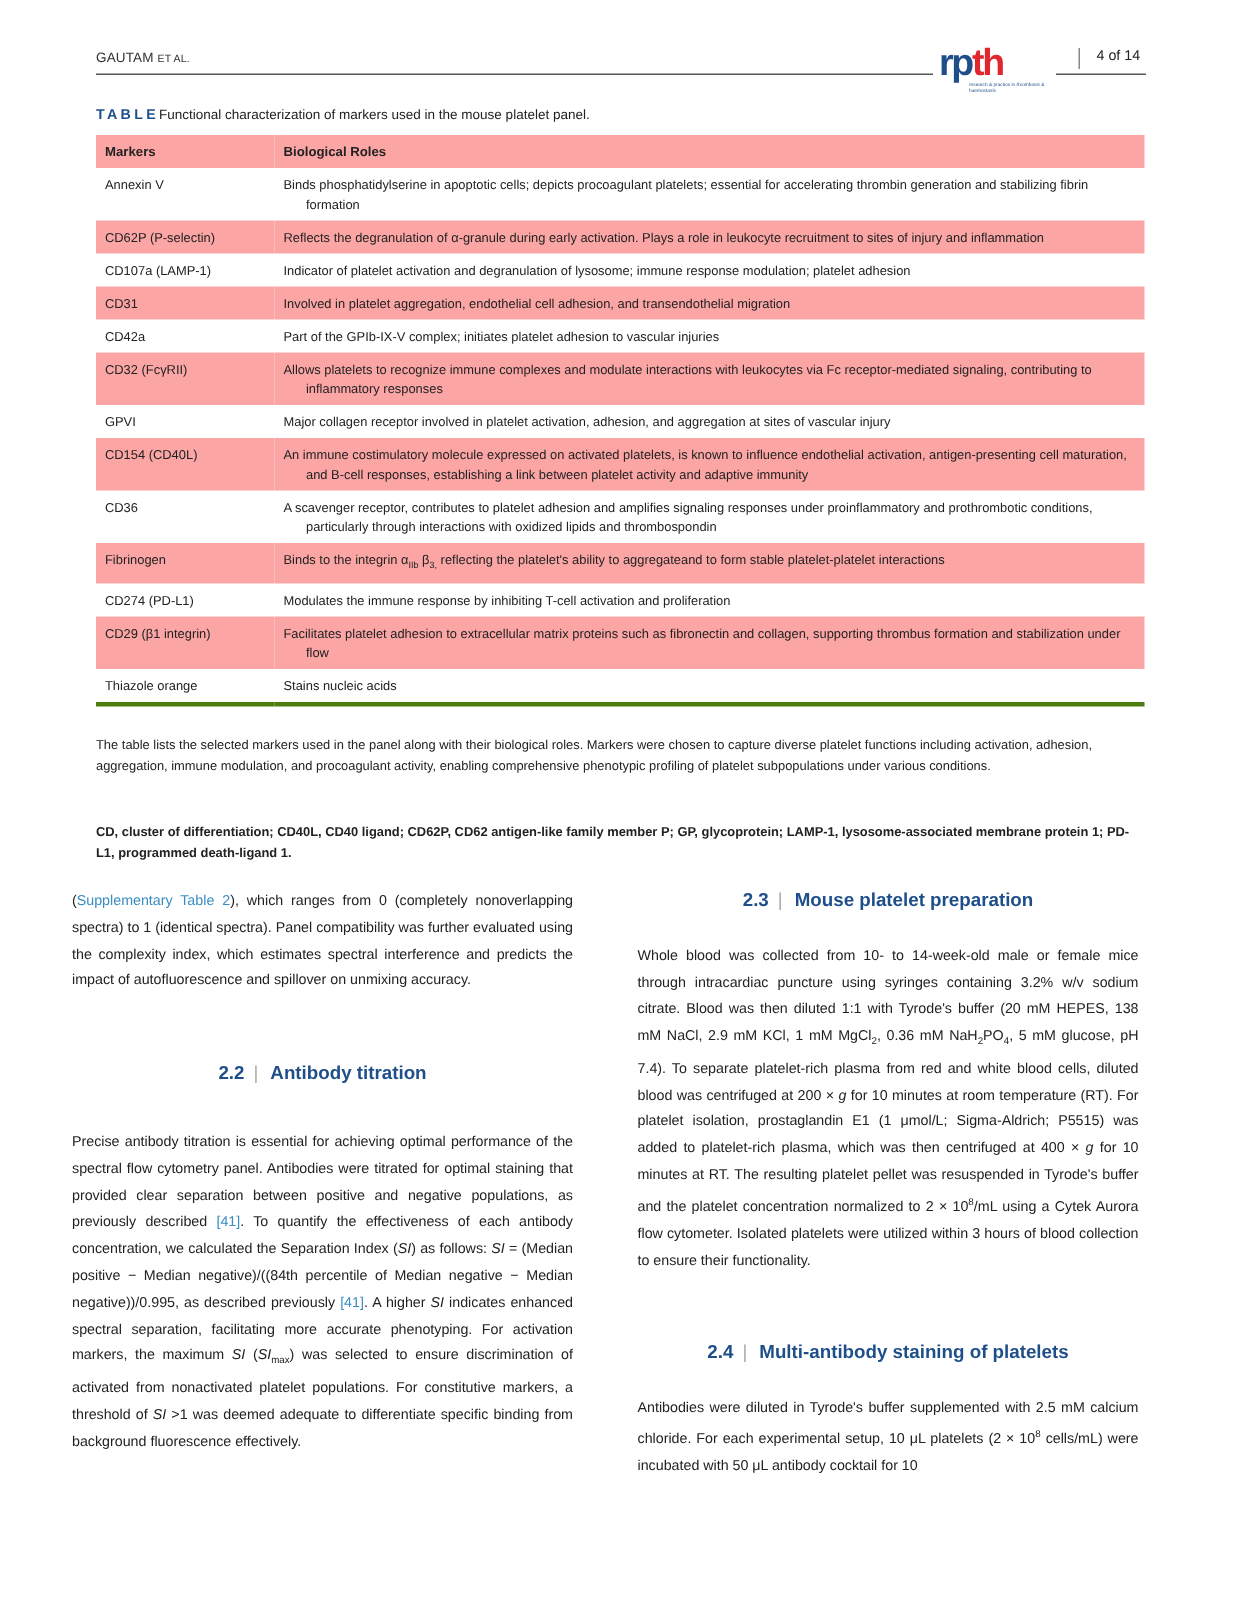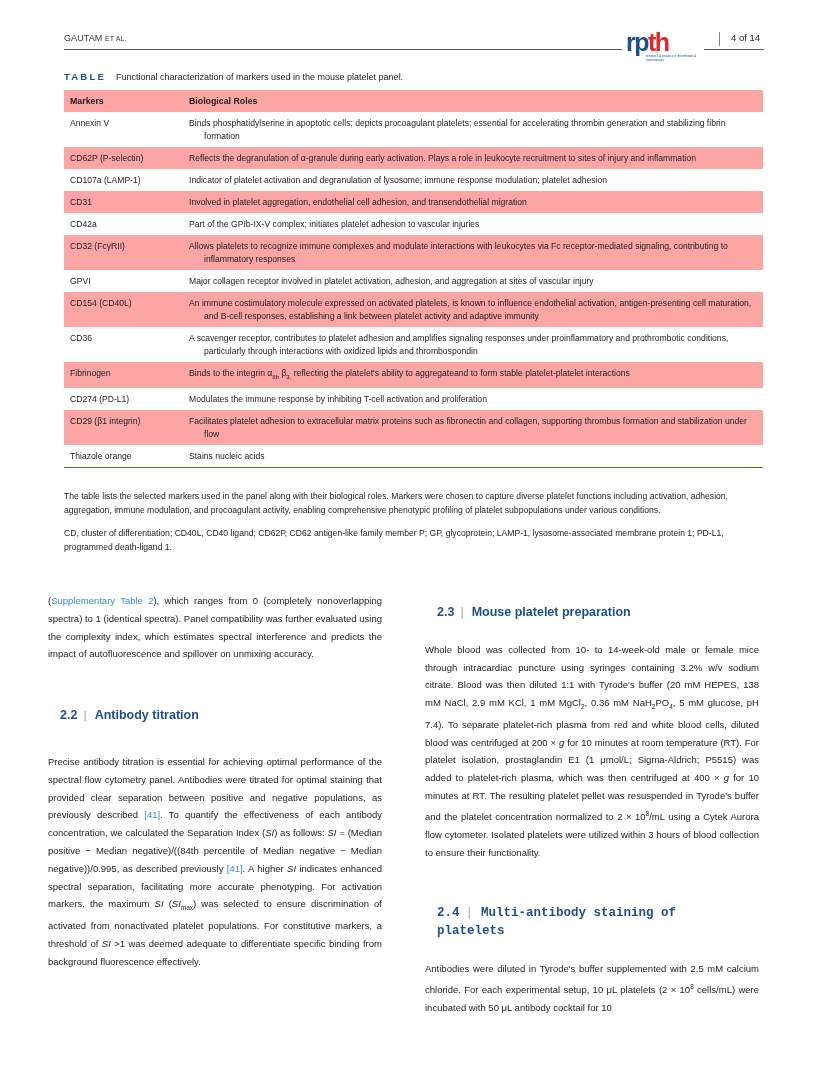--- a/index.html
+++ b/index.html
@@ -18,45 +18,45 @@
     .rh-logo { position: absolute; left: 556px; top: 6px; width: 82px; height: 34px; }
     .rh-logo .rp { position: absolute; left: 6px; top: -4px; font-size: 25px; font-weight: bold; color: #1f4f8a; letter-spacing: -1.5px; font-family: "Liberation Sans", sans-serif; }
     .rh-logo .th { color: #e1262d; }
     .rh-logo .sub { position: absolute; left: 26px; top: 22px; font-size: 3.2px; color: #1f4f8a; line-height: 4px; width: 60px; }
     .rh-line-right { position: absolute; left: 640px; top: 23px; width: 60px; height: 1px; background: #555; }
     .rh-vbar { position: absolute; left: 655px; top: 6px; width: 1px; height: 14px; background: #888; }
     .rh-pageno { position: absolute; left: 667px; top: 6px; font-size: 9.5px; color: #222; }
 
     
     .table-caption { position: absolute; left: 64px; top: 71px; font-size: 9px; color: #222; }
-    .table-caption .label { color: #1f4f8a; font-weight: bold; letter-spacing: 2.2px; font-size: 9.5px; margin-right: 10px; }
+    .table-caption .label { color: #1f4f8a; font-weight: bold; letter-spacing: 2.2px; font-size: 9.5px; }
 
     
     .marker-table { position: absolute; left: 64px; top: 90px; width: 699px; border-collapse: collapse; font-size: 8.6px; color: #222; }
     .marker-table th { background: #fca5a5; text-align: left; font-weight: bold; padding: 0 6px; height: 22px; font-size: 8.8px; }
     .marker-table td { vertical-align: top; padding: 5px 6px 4px 6px; line-height: 13px; }
     .marker-table tr.shade td { background: #fca5a5; }
     .marker-table td.col-marker { width: 107px; white-space: nowrap; }
     .marker-table td.col-role { padding-left: 6px; }
     .marker-table .role-text { display: block; text-indent: -15px; padding-left: 15px; }
-    .marker-table tr.last td { border-bottom: 1px solid #4d7c0f; }
+    .marker-table tr.last td { border-bottom: 3px solid #4d7c0f; }
     .marker-table sub { font-size: 6px; }
 
     
     .table-footnote { position: absolute; left: 64px; width: 700px; font-size: 8.6px; line-height: 13.5px; color: #222; }
     .fn1 { top: 490px; }
-    .fn2 { top: 527px; }
+    .fn2 { top: 548px; font-weight: bold; }
 
     
     .col { position: absolute; width: 334px; font-size: 9.5px; line-height: 17.8px; color: #222; text-align: justify; }
     .col-left { left: 48px; }
     .col-right { left: 425px; }
     .para { margin: 0; }
     .link { color: #3a8dc0; }
-    .section-heading { font-size: 12.5px; font-weight: bold; color: #1f4f8a; margin: 12px; text-align: left; }
+    .section-heading { font-size: 12.5px; font-weight: bold; color: #1f4f8a; margin: 0; text-align: center; }
     .section-heading .num { margin-right: 6px; }
     .section-heading .sep { color: #aaa; font-weight: normal; margin-right: 8px; }
     .it { font-style: italic; }
     sub.s, sup.s { font-size: 6.5px; }
   </style>
 </head>
 <body>
 
 <div class="page">
 
@@ -177,18 +177,18 @@
     <h2 class="section-heading" style="margin-top: 44px;"><span class="num">2.2</span><span class="sep">|</span><span>Antibody titration</span></h2>
 
     <p class="para" style="margin-top: 28px;"><span>Precise antibody titration is essential for achieving optimal performance of the spectral flow cytometry panel. Antibodies were titrated for optimal staining that provided clear separation between positive and negative populations, as previously described </span><span class="link">[41]</span><span>. To quantify the effectiveness of each antibody concentration, we calculated the Separation Index (</span><span class="it">SI</span><span>) as follows: </span><span class="it">SI</span><span> = (Median positive − Median negative)/((84th percentile of Median negative − Median negative))/0.995, as described previously </span><span class="link">[41]</span><span>. A higher </span><span class="it">SI</span><span> indicates enhanced spectral separation, facilitating more accurate phenotyping. For activation markers, the maximum </span><span class="it">SI</span><span> (</span><span class="it">SI</span><sub class="s">max</sub><span>) was selected to ensure discrimination of activated from nonactivated platelet populations. For constitutive markers, a threshold of </span><span class="it">SI</span><span> &gt;1 was deemed adequate to differentiate specific binding from background fluorescence effectively.</span></p>
   </div>
 
   <div class="col col-right" style="top: 592px;">
     <h2 class="section-heading"><span class="num">2.3</span><span class="sep">|</span><span>Mouse platelet preparation</span></h2>
 
     <p class="para" style="margin-top: 19px;"><span>Whole blood was collected from 10- to 14-week-old male or female mice through intracardiac puncture using syringes containing 3.2% w/v sodium citrate. Blood was then diluted 1:1 with Tyrode's buffer (20 mM HEPES, 138 mM NaCl, 2.9 mM KCl, 1 mM MgCl</span><sub class="s">2</sub><span>, 0.36 mM NaH</span><sub class="s">2</sub><span>PO</span><sub class="s">4</sub><span>, 5 mM glucose, pH 7.4). To separate platelet-rich plasma from red and white blood cells, diluted blood was centrifuged at 200 × </span><span class="it">g</span><span> for 10 minutes at room temperature (RT). For platelet isolation, prostaglandin E1 (1 μmol/L; Sigma-Aldrich; P5515) was added to platelet-rich plasma, which was then centrifuged at 400 × </span><span class="it">g</span><span> for 10 minutes at RT. The resulting platelet pellet was resuspended in Tyrode's buffer and the platelet concentration normalized to 2 × 10</span><sup class="s">8</sup><span>/mL using a Cytek Aurora flow cytometer. Isolated platelets were utilized within 3 hours of blood collection to ensure their functionality.</span></p>
 
-    <h2 class="section-heading" style="margin-top: 44px; font-family: Liberation Mono, monospace;"><span class="num">2.4</span><span class="sep">|</span><span>Multi-antibody staining of platelets</span></h2>
+    <h2 class="section-heading" style="margin-top: 44px;"><span class="num">2.4</span><span class="sep">|</span><span>Multi-antibody staining of platelets</span></h2>
 
     <p class="para" style="margin-top: 19px;"><span>Antibodies were diluted in Tyrode's buffer supplemented with 2.5 mM calcium chloride. For each experimental setup, 10 μL platelets (2 × 10</span><sup class="s">8</sup><span> cells/mL) were incubated with 50 μL antibody cocktail for 10</span></p>
   </div>
 
 </div>
 
 </body></html>

